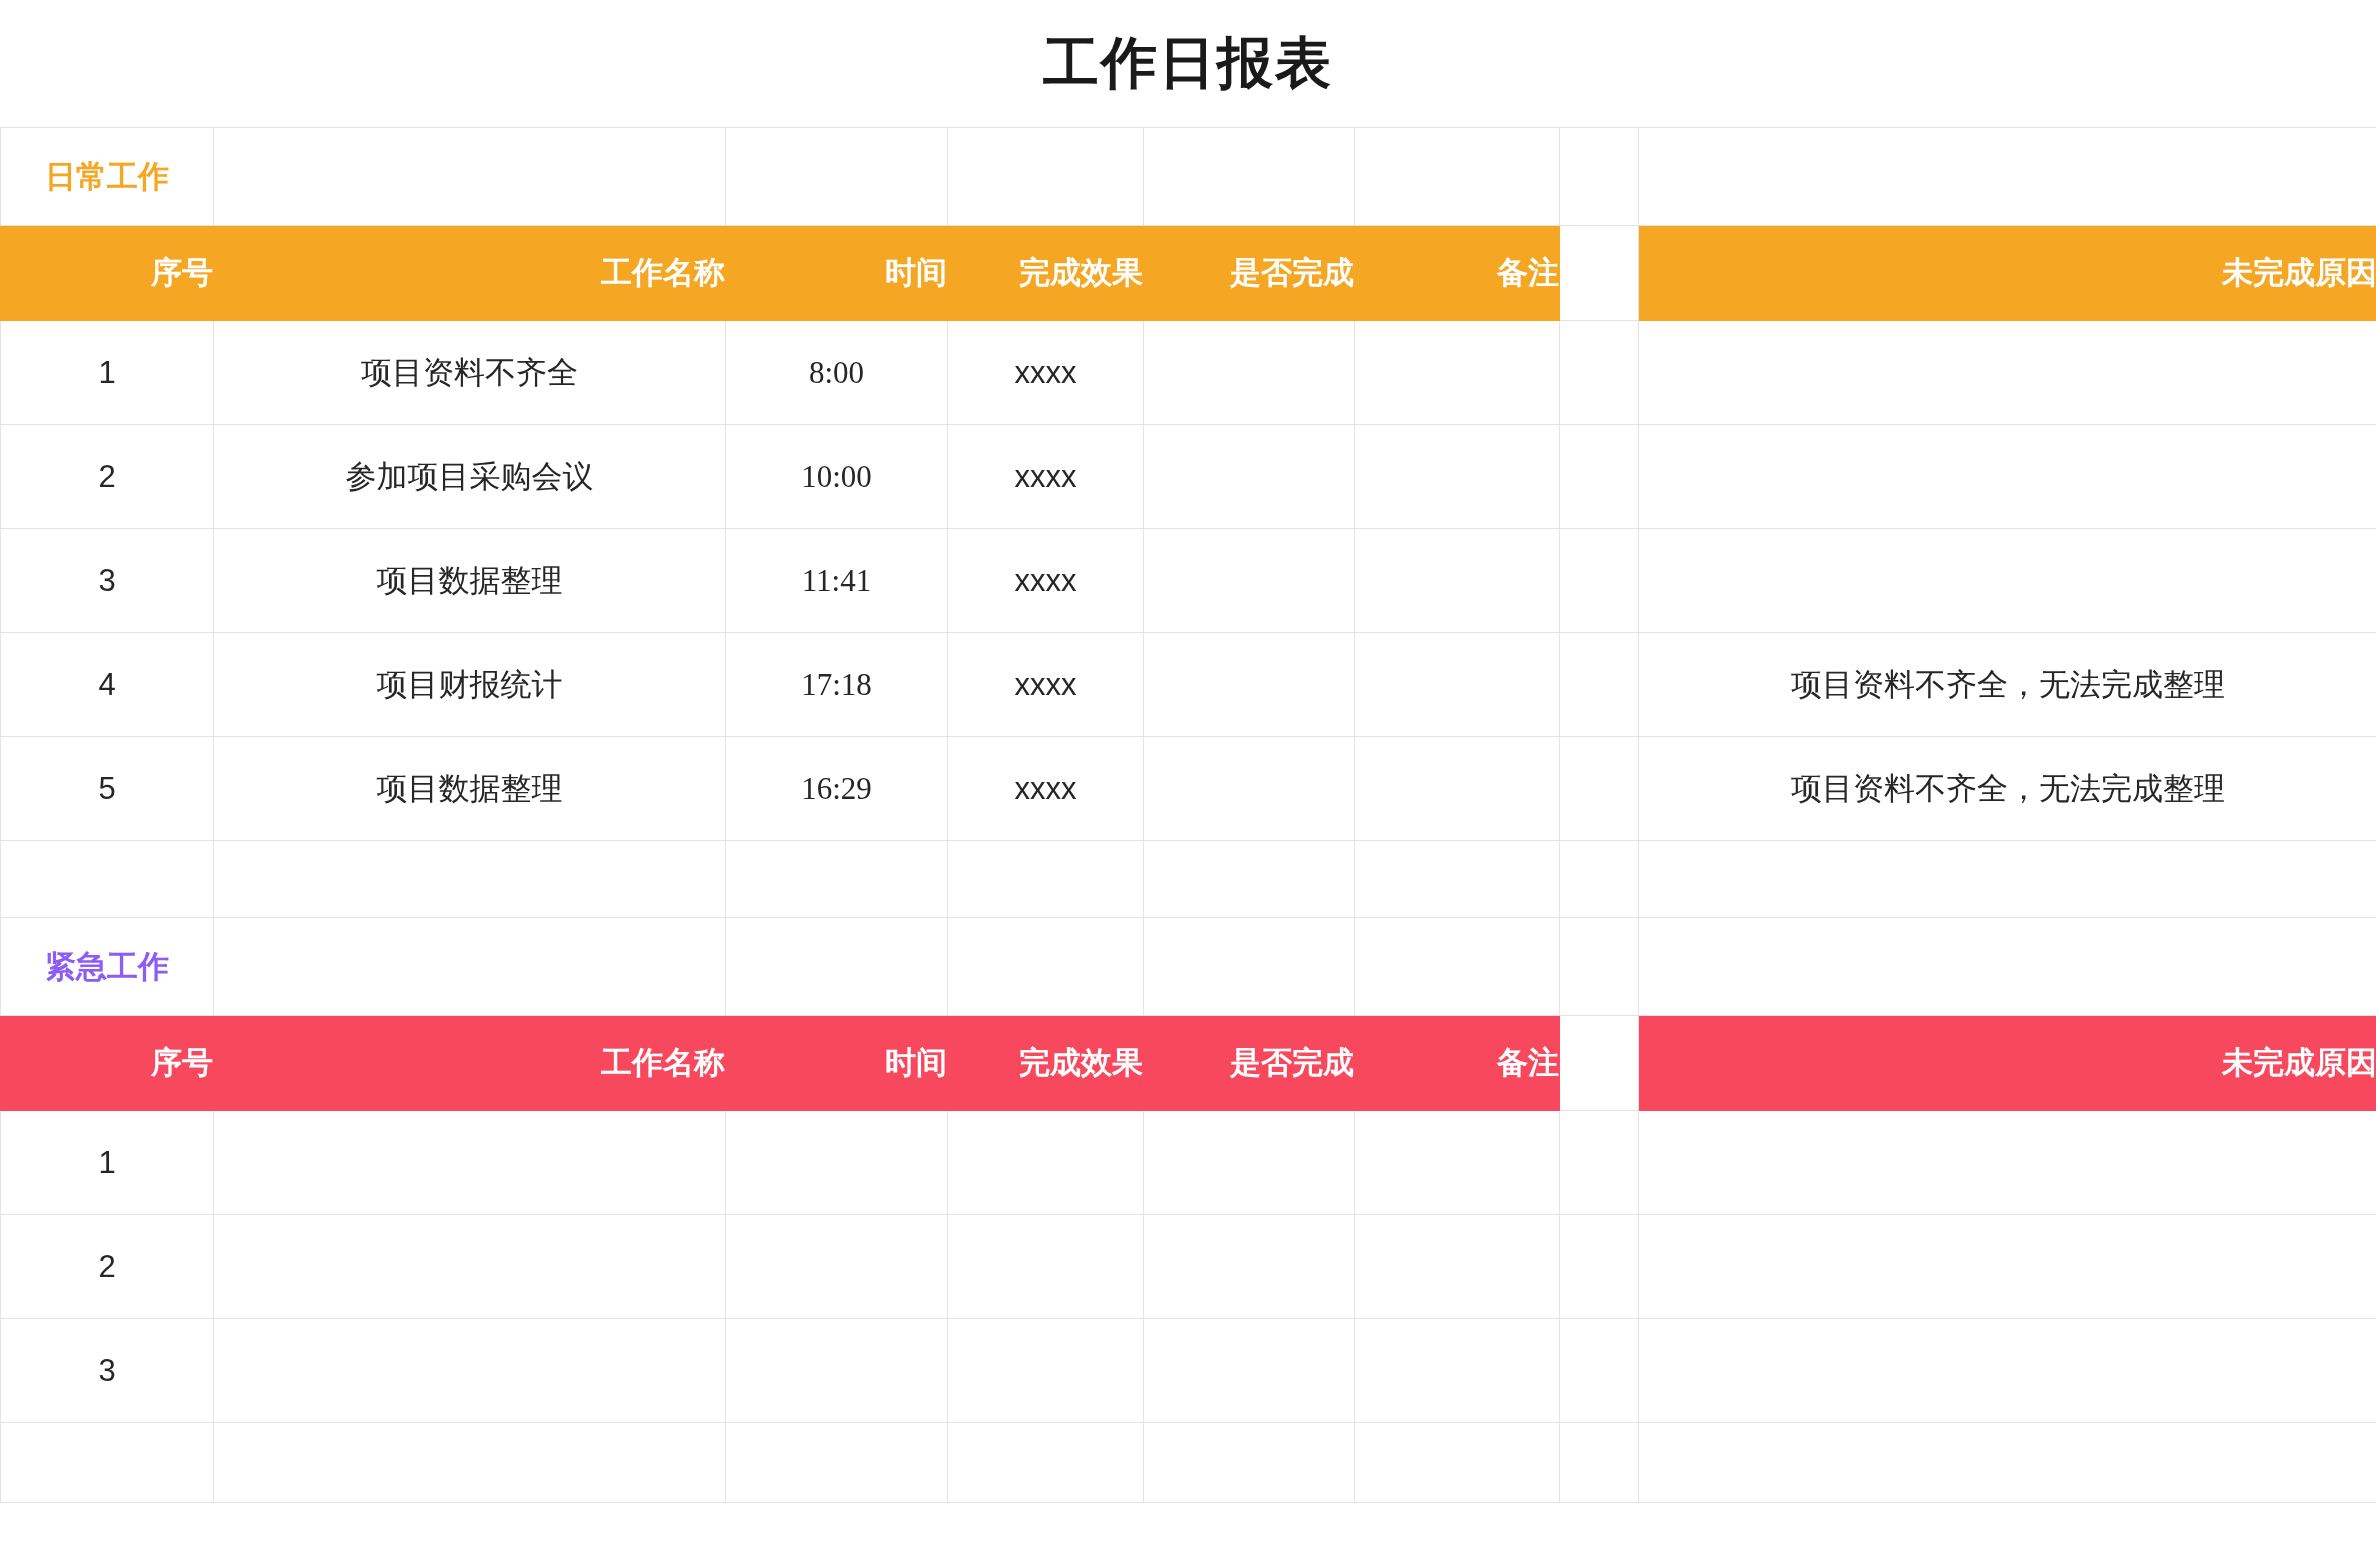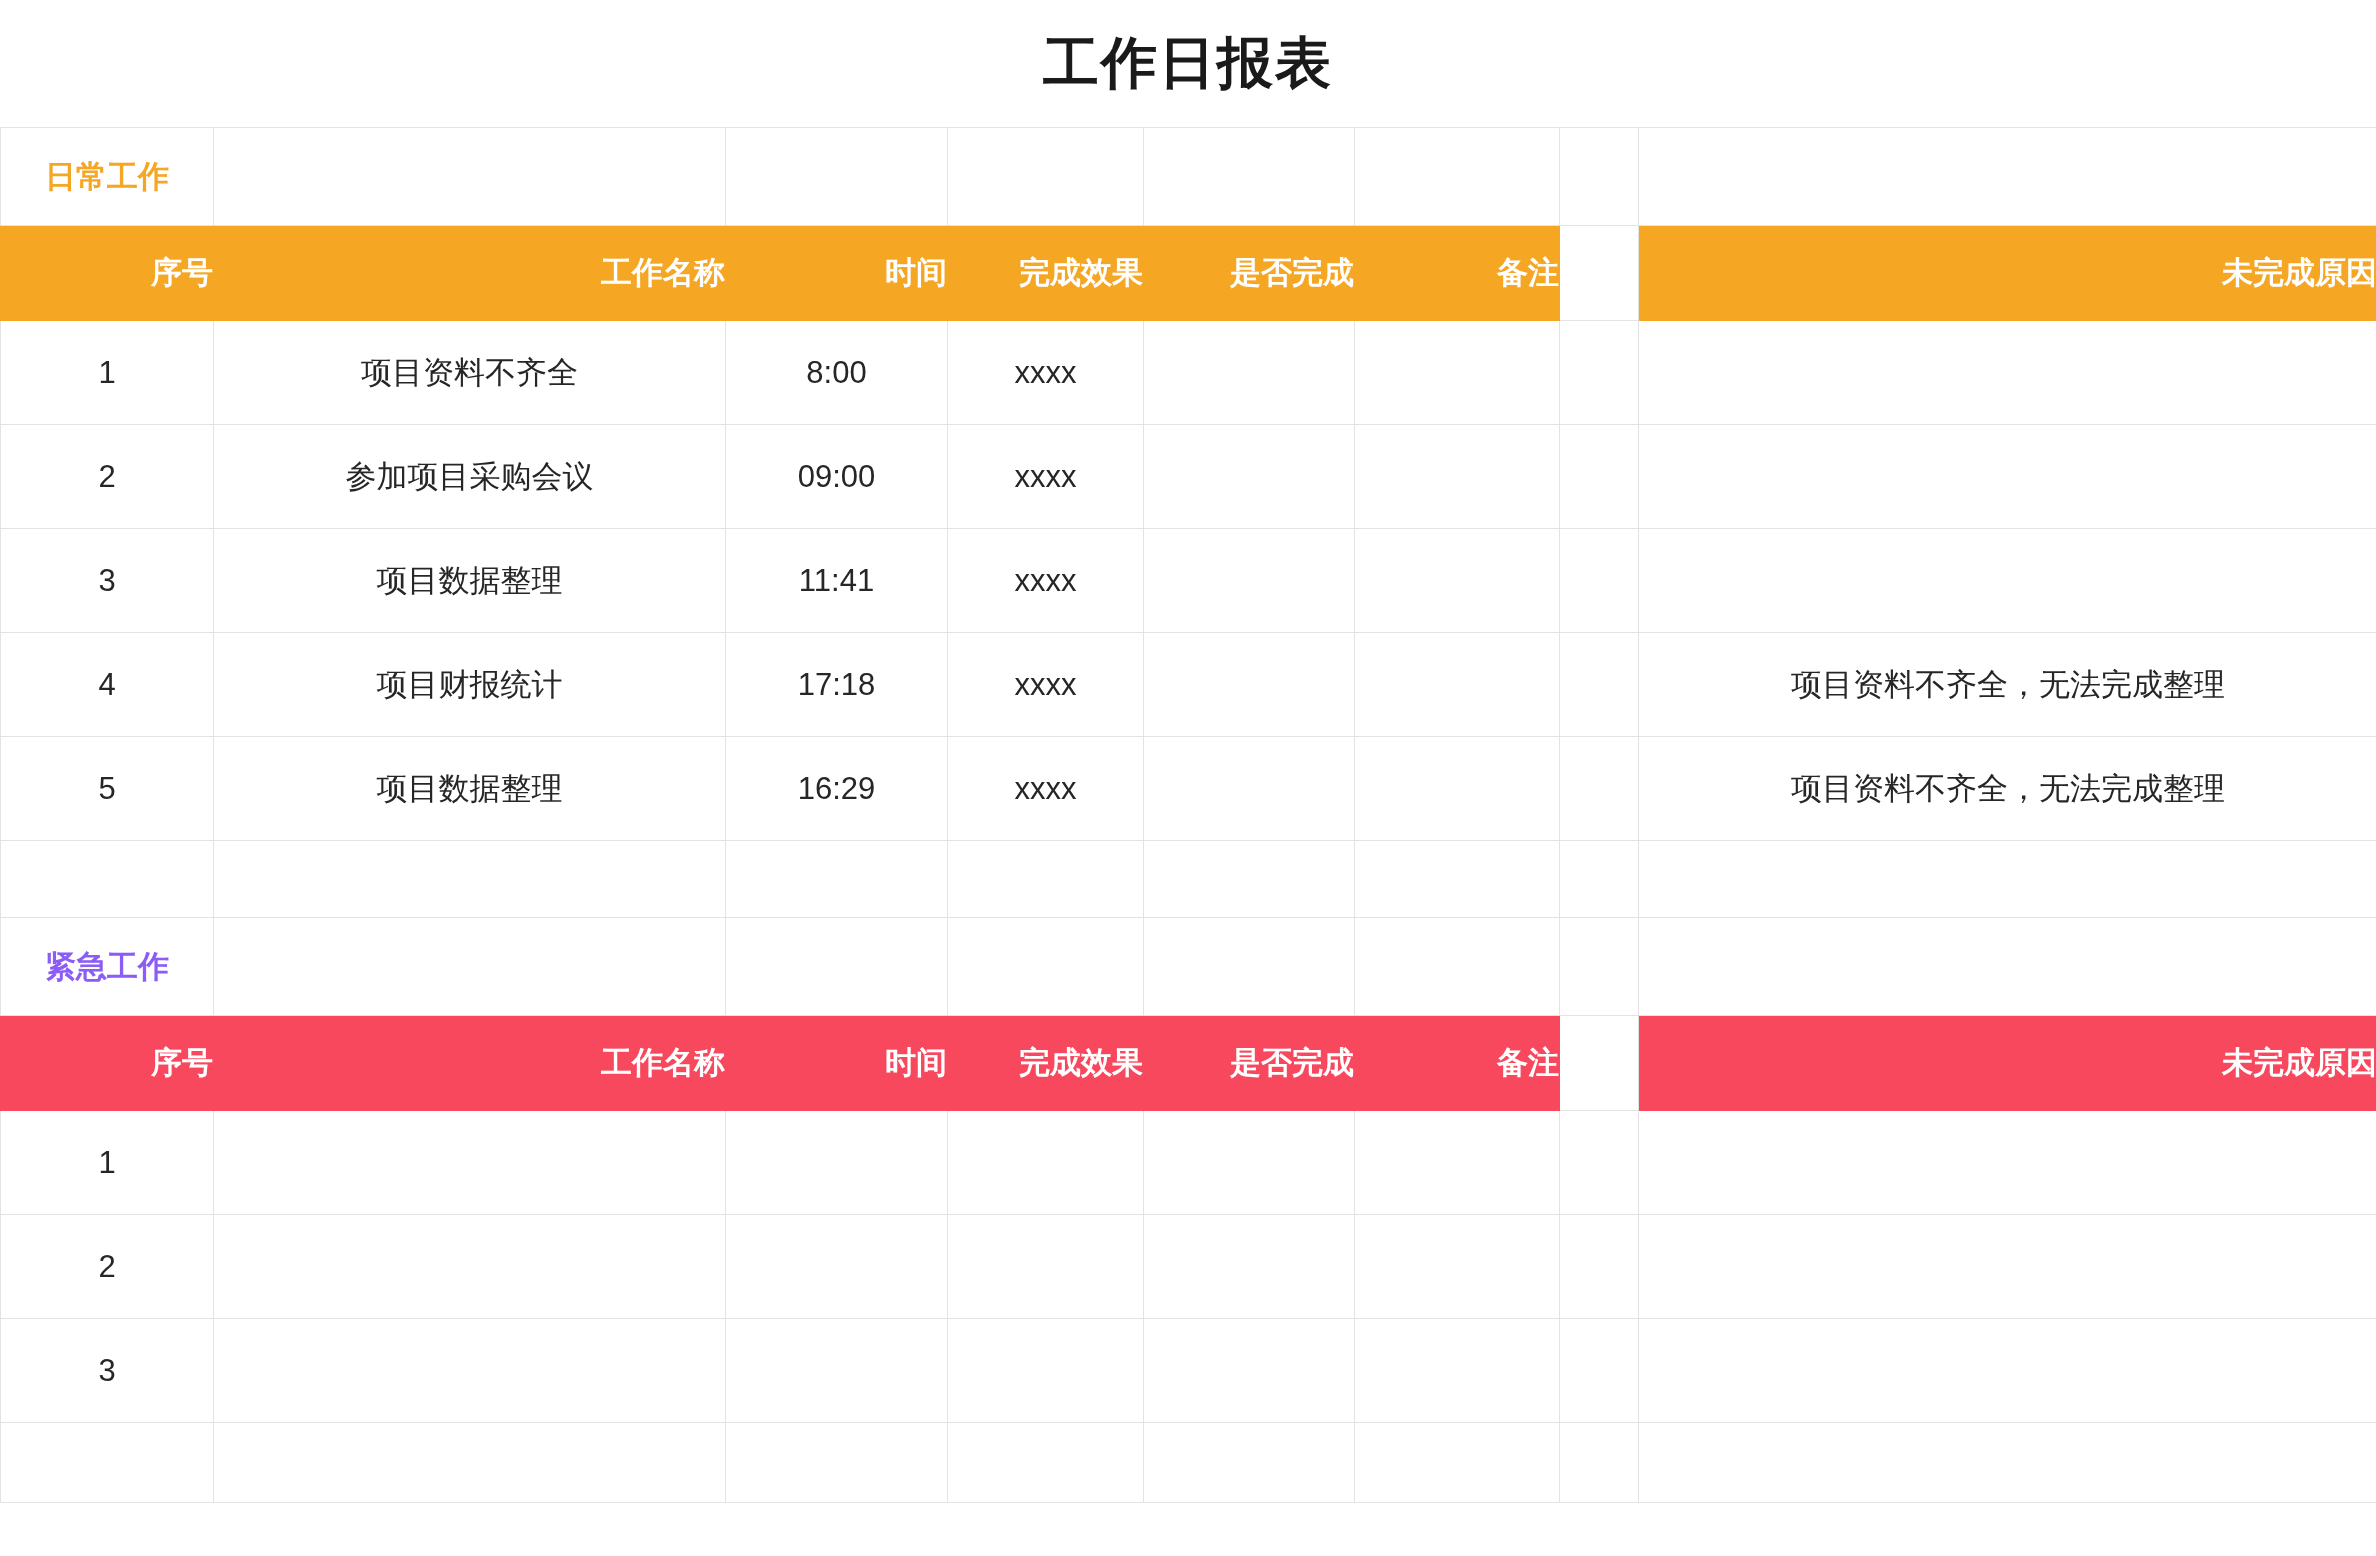--- a/index.html
+++ b/index.html
@@ -75,21 +75,21 @@
     color: #ffffff;
     font-weight: bold;
     font-size: 33px;
   }
   td.hdr.daily { background: #F5A623; border-color: #F5A623; }
   td.hdr.urgent { background: #F8485E; border-color: #F8485E; }
   td.hdr-gap { background: #ffffff; }
 
   td.num { font-size: 31px; }
   td.name { font-size: 31px; }
-  td.time { font-size: 31px; }
+  td.time { font-size: 31px; font-family: Liberation Serif, serif; }
   td.effect { font-size: 29px; }
   td.reason { font-size: 31px; }
   td.empty { }
 </style>
 </head>
 <body>
 
 <div class="sheet">
 
   <div class="title-row">
@@ -135,21 +135,21 @@
         <td class="time">8:00</td>
         <td class="effect">xxxx</td>
         <td class="empty"></td>
         <td class="empty"></td>
         <td class="empty"></td>
         <td class="reason"></td>
       </tr>
       <tr class="data-row">
         <td class="num">2</td>
         <td class="name">参加项目采购会议</td>
-        <td class="time">09:00</td>
+        <td class="time">10:00</td>
         <td class="effect">xxxx</td>
         <td class="empty"></td>
         <td class="empty"></td>
         <td class="empty"></td>
         <td class="reason"></td>
       </tr>
       <tr class="data-row">
         <td class="num">3</td>
         <td class="name">项目数据整理</td>
         <td class="time">11:41</td>

